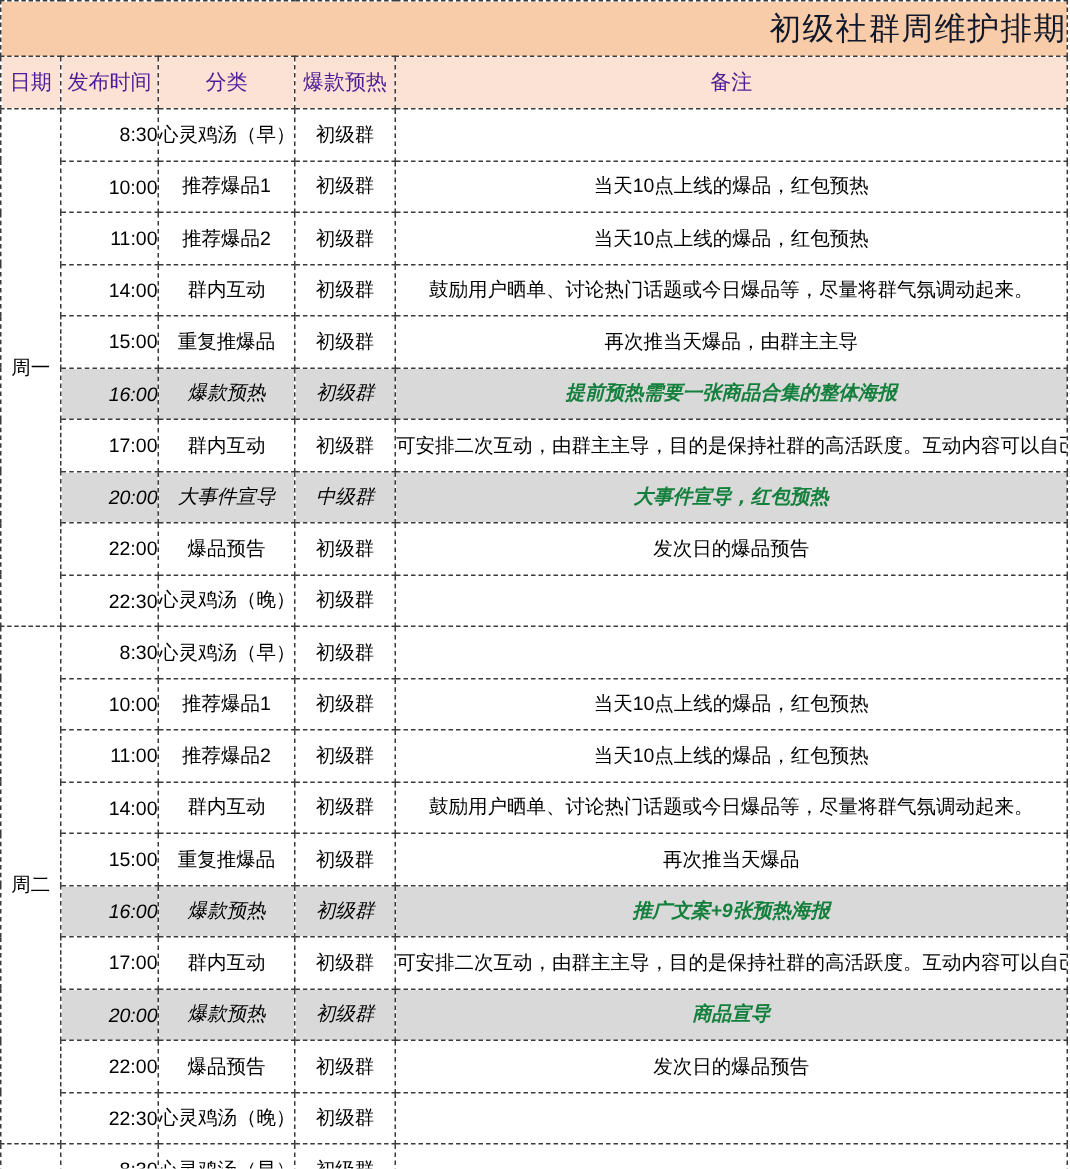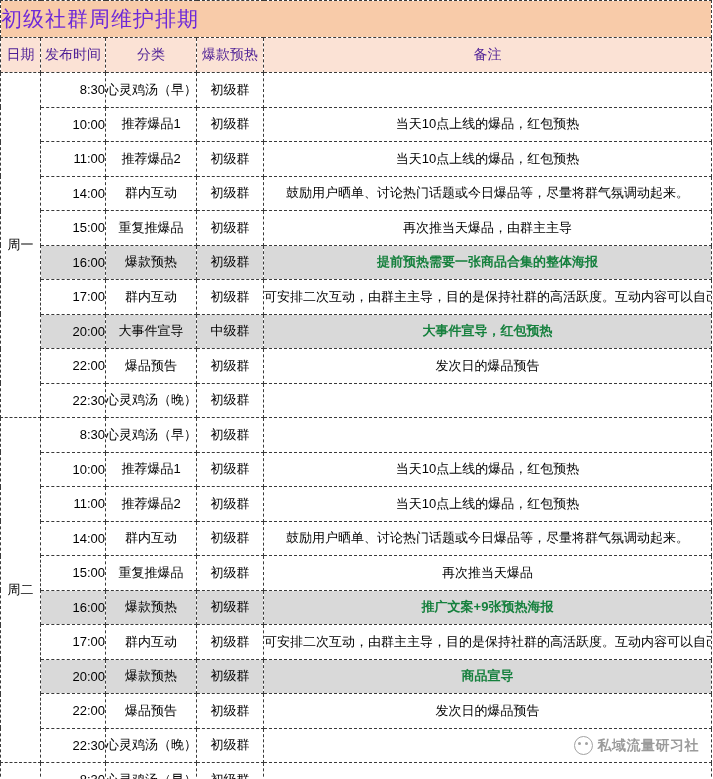--- a/index.html
+++ b/index.html
@@ -37,25 +37,25 @@
     font-weight: normal;
     vertical-align: middle;
     overflow: hidden;
     white-space: nowrap;
   }
 
   
   .title-cell {
     background: #f8cba9;
     height: 36px;
-    text-align: left;
+    text-align: right;
     font-size: 21px;
     font-weight: bold;
     letter-spacing: 1px;
-    color: #6d28d9;
+    color: #0f172a;
     border: 1px dashed #3a3a3a;
   }
 
   
   .hdr {
     background: #fbe2d5;
     height: 34px;
     text-align: center;
     font-size: 14px;
     font-weight: bold;
@@ -86,21 +86,21 @@
   .c-grp {
     text-align: center;
     font-size: 13px;
   }
   .c-note {
     text-align: center;
     padding-left: 7px;
     font-size: 13px;
   }
 
-  tr.hl .r, tr.hl td { background: #d9d9d9; }
+  tr.hl .r, tr.hl td { background: #d9d9d9; font-style: italic; }
   .note-red { color: #15803d; font-weight: bold; }
 
   
   col.w-day  { width: 40px; }
   col.w-time { width: 65px; }
   col.w-cat  { width: 91px; }
   col.w-grp  { width: 67px; }
   col.w-note { width: 448px; }
 
   
@@ -291,18 +291,14 @@
         <tr>
           <td class="r c-day" rowspan="1"></td>
           <td class="r c-time">8:30</td>
           <td class="r c-cat">心灵鸡汤（早）</td>
           <td class="r c-grp">初级群</td>
           <td class="r c-note"><span></span></td>
         </tr>
       </tbody>
   </table>
 
-  <div class="watermark">
-    <span class="wm-logo"></span>
-    <span class="wm-text">私域流量研习社</span>
-  </div>
 
 </div>
 
 </body></html>

